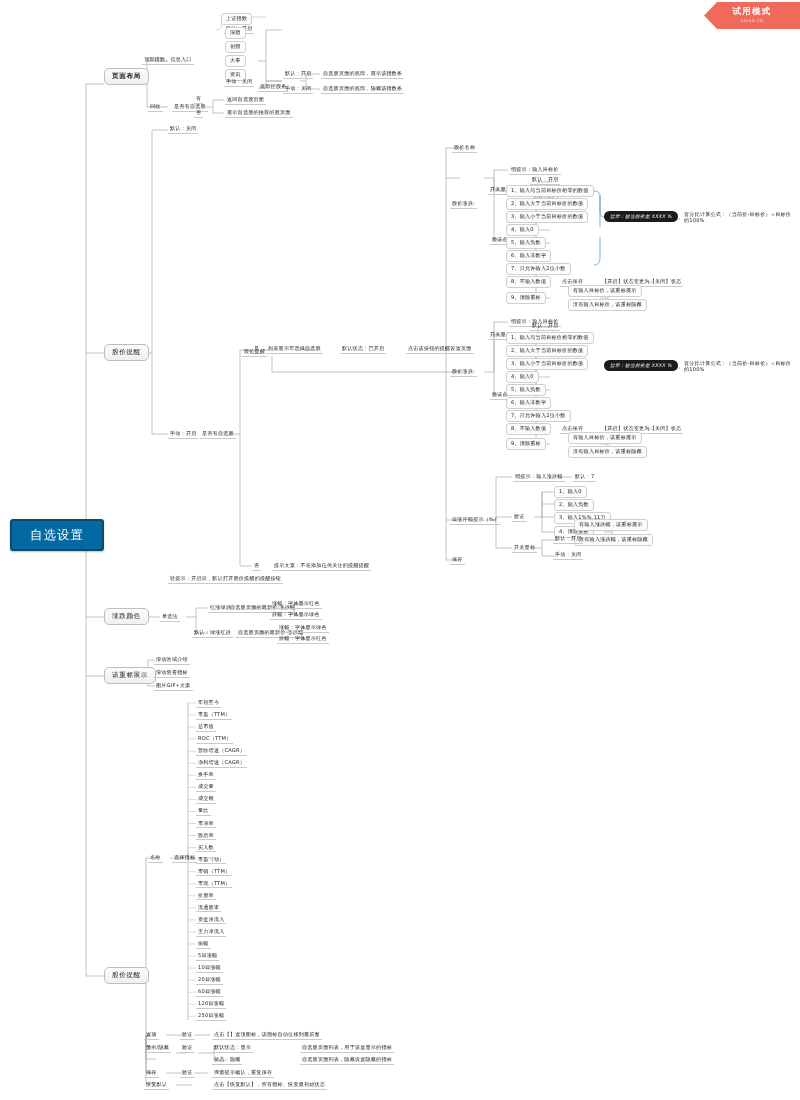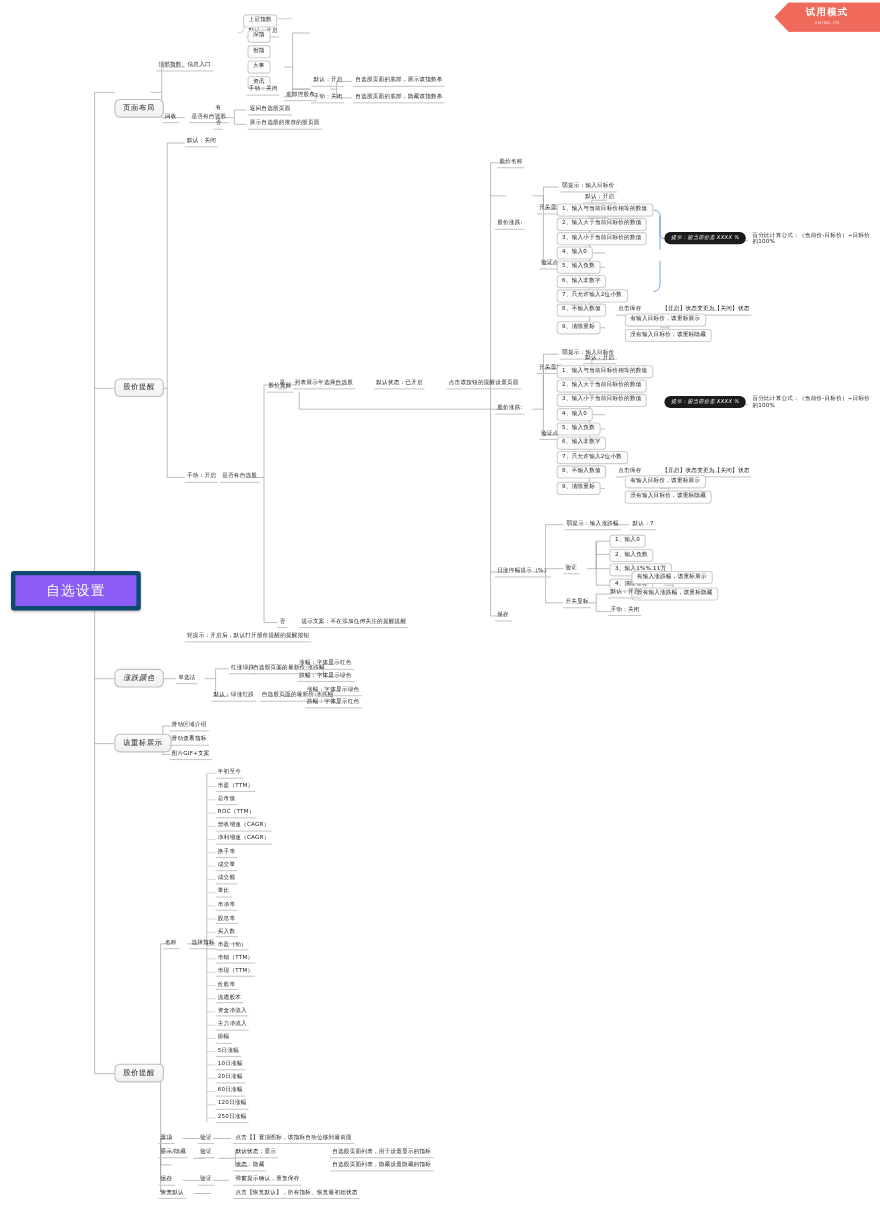--- a/index.html
+++ b/index.html
@@ -10,26 +10,26 @@
     font-family:"DejaVu Sans","Liberation Sans",sans-serif;
     overflow:hidden;
   }
   #canvas { position:absolute; inset:0; }
   svg.links { position:absolute; left:0; top:0; width:800px; height:1100px; pointer-events:none; }
 
   
   .node { position:absolute; white-space:nowrap; line-height:1.1; }
 
   .root {
-    background:#8b5cf6;
+    background:#0369a1;
     color:#fff;
-    border:4px solid #0c4a6e;
+    border:2px solid #0c4a6e;
     border-radius:3px;
     font-size:12.5px;
-    padding:7px 28px;
+    padding:7px 18px;
     letter-spacing:1px;
     box-shadow:0 1px 2px rgba(0,0,0,.25);
   }
 
   .lvl1 {
     background:linear-gradient(#fbfbfb,#f0f0f0);
     border:1px solid #bdbdbd;
     border-radius:5px;
     font-size:6.6px;
     color:#222;
@@ -287,23 +287,23 @@
       </g>
     </svg>
 
   <div class="ribbon">
     <div class="t1">试用模式</div>
     <div class="t2">XMIND.CN</div>
   </div>
 
   <div class="node root" style="left:10px; top:519px;">自选设置</div>
 
-  <div class="node lvl1" style="left:104px; top:90px;">页面布局</div>
+  <div class="node lvl1" style="left:104px; top:68px;font-weight:bold;">页面布局</div>
   <div class="node lvl1" style="left:104px; top:344px;">股价提醒</div>
-  <div class="node lvl1" style="left:104px; top:608px;font-style:italic;">涨跌颜色</div>
+  <div class="node lvl1" style="left:104px; top:608px;">涨跌颜色</div>
   <div class="node lvl1" style="left:104px; top:667px;">该重标展示</div>
   <div class="node lvl1" style="left:104px; top:967px;">股价提醒</div>
 
   <div class="node plain u" style="left:142px; top:56px;">顶部指数、信息入口</div>
   <div class="node plain u" style="left:224px; top:25px;">默认：开启</div>
 
   <div class="node box" style="left:221px; top:13px;">上证指数</div>
   <div class="node box" style="left:225px; top:27px;">深指</div>
   <div class="node box" style="left:225px; top:41px;">创指</div>
   <div class="node box" style="left:225px; top:55px;">大事</div>

